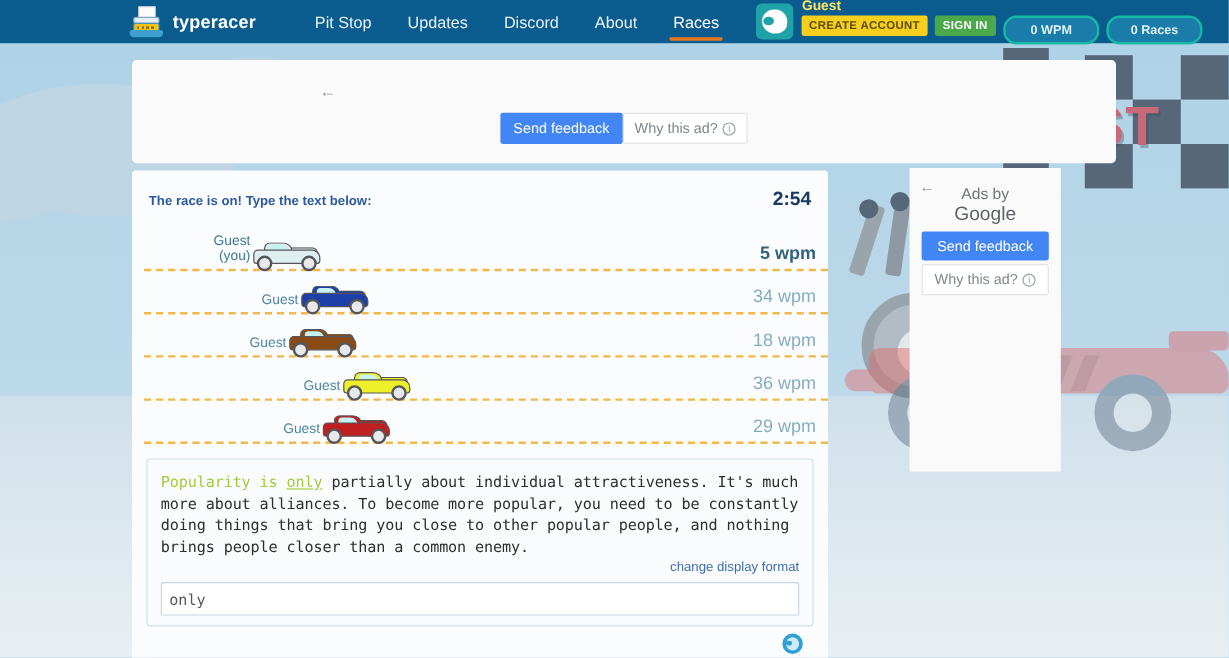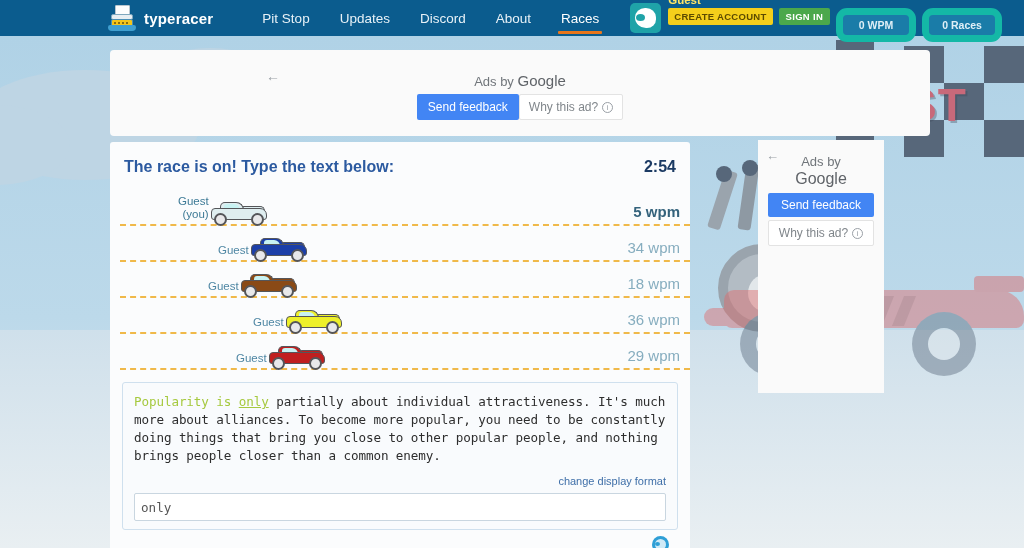--- a/index.html
+++ b/index.html
@@ -144,21 +144,21 @@
     background:#f5cf1b; color:#5c4a00; font-size:9.5px; font-weight:bold;
     padding:3px 6px; border-radius:2px; letter-spacing:.3px;
   }
   .btn-signin {
     background:#4ba84b; color:#fff; font-size:9.5px; font-weight:bold;
     padding:3px 7px; border-radius:2px; letter-spacing:.3px;
   }
   .stat-pill {
     background:#1a7ca8; color:#dff0f7; font-size:10.5px; font-weight:bold;
     padding:4px 0; border-radius:11px; width:80px; text-align:center;
-    border:7px solid #14b8a6;
+    border:2px solid #14b8a6;
   }
 
   
   .ad-top {
     position:absolute; left:110px; top:50px; width:820px; height:86px;
     background:#fafafa; border-radius:4px; z-index:10;
   }
   .ad-back {
     position:absolute; left:156px; top:18px; color:#9aa0a6; font-size:14px;
   }
@@ -211,21 +211,21 @@
   
   .race-panel {
     position:absolute; left:110px; top:142px; width:580px; height:420px;
     background:#fbfcfd; border-radius:3px; z-index:11;
     padding:16px 0 0 0;
   }
   .race-head {
     display:flex; justify-content:space-between; align-items:baseline;
     padding:0 14px 0 14px;
   }
-  .race-title { color:#2c5aa0; font-size:16px; font-weight:bold; }
+  .race-title { color:#2c5aa0; font-size:11px; font-weight:bold; }
   .race-timer { color:#1b3a63; font-size:16px; font-weight:bold; }
 
   .track { margin-top:14px; padding:0 0 0 10px; position:relative; }
   .lane {
     position:relative; height:36px;
     border-bottom:2px dashed #f0b94a;
   }
   .lane:last-child { }
   .racer {
     position:absolute; bottom:-2px; display:flex; align-items:flex-end; gap:2px;
@@ -273,21 +273,21 @@
     border-radius:3px; padding:10px 11px 8px 11px; position:relative;
   }
   .passage {
     font-family:"DejaVu Sans Mono","Liberation Mono",monospace;
     font-size:12.6px; line-height:18px; color:#2e2e2e; letter-spacing:-.1px;
   }
   .typed { color:#a6c93f; }
   .cur-word { color:#a6c93f; text-decoration:underline; }
   .change-fmt {
     display:block; text-align:right; color:#3f6fa8; font-size:11px;
-    margin-top:10px; text-decoration:none; cursor:pointer;
+    margin-top:2px; text-decoration:none; cursor:pointer;
   }
   .type-input {
     display:block; width:100%; margin-top:6px; height:28px;
     border:1px solid #c9d6e0; border-radius:2px; background:#fff;
     font-family:"DejaVu Sans Mono","Liberation Mono",monospace;
     font-size:12.6px; color:#555; padding:0 6px; outline:none;
   }
   .mini-helmet {
     position:absolute; right:8px; bottom:-24px; width:17px; height:17px;
     border-radius:50%; background:#2f9fd6;
@@ -372,23 +372,20 @@
           <span class="stat-pill">0  WPM</span>
           <span class="stat-pill">0 Races</span>
         </div>
       </div>
     </div>
   </div>
 </div>
 
 <div class="ad-top">
   <span class="ad-back">←</span>
-  <div class="ads-by">
-    <span>Ads by </span><b>Google</b>
-  </div>
   <div class="ad-btns">
     <button class="btn-feedback">Send feedback</button>
     <button class="btn-why">
       <span>Why this ad?</span>
       <span class="info-i">i</span>
     </button>
   </div>
 </div>
 
 <div class="ad-side">

